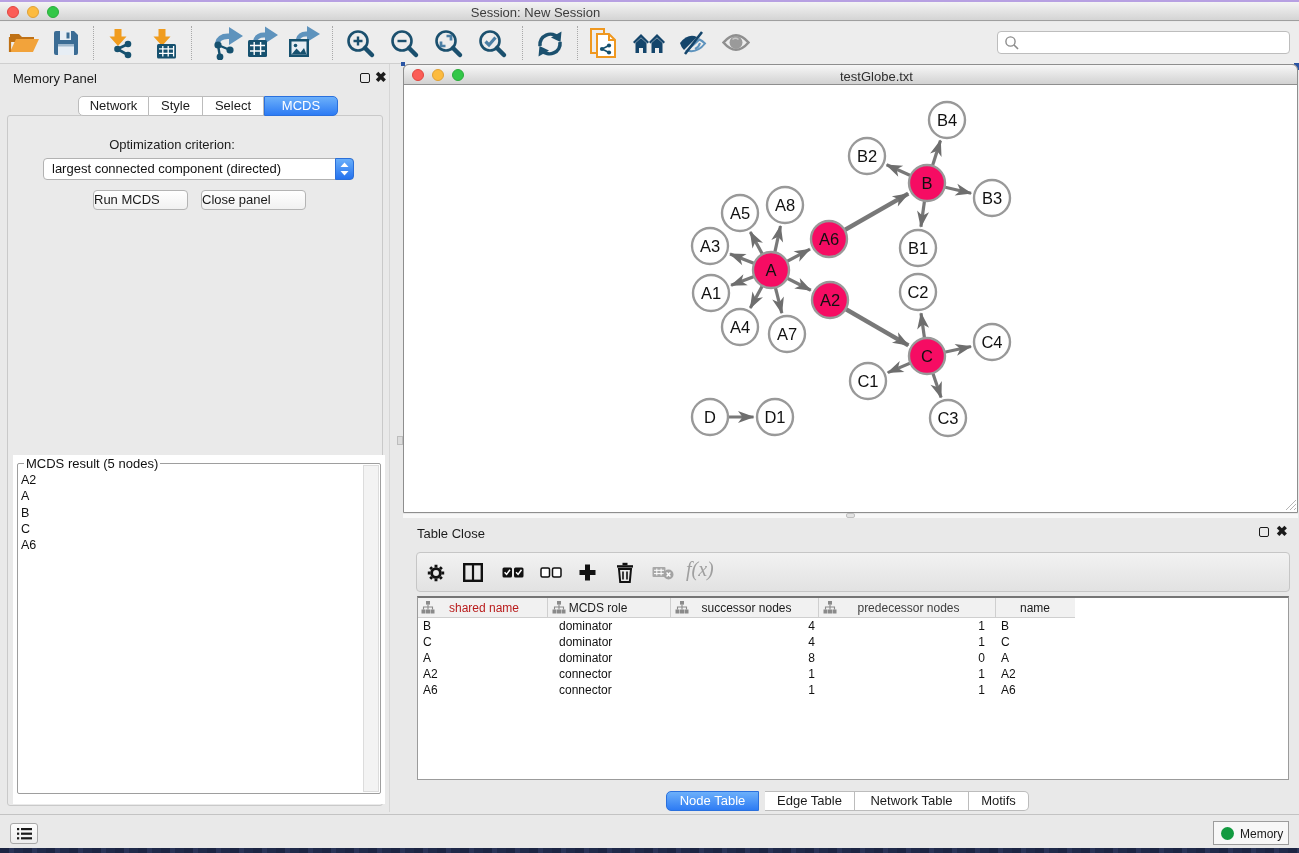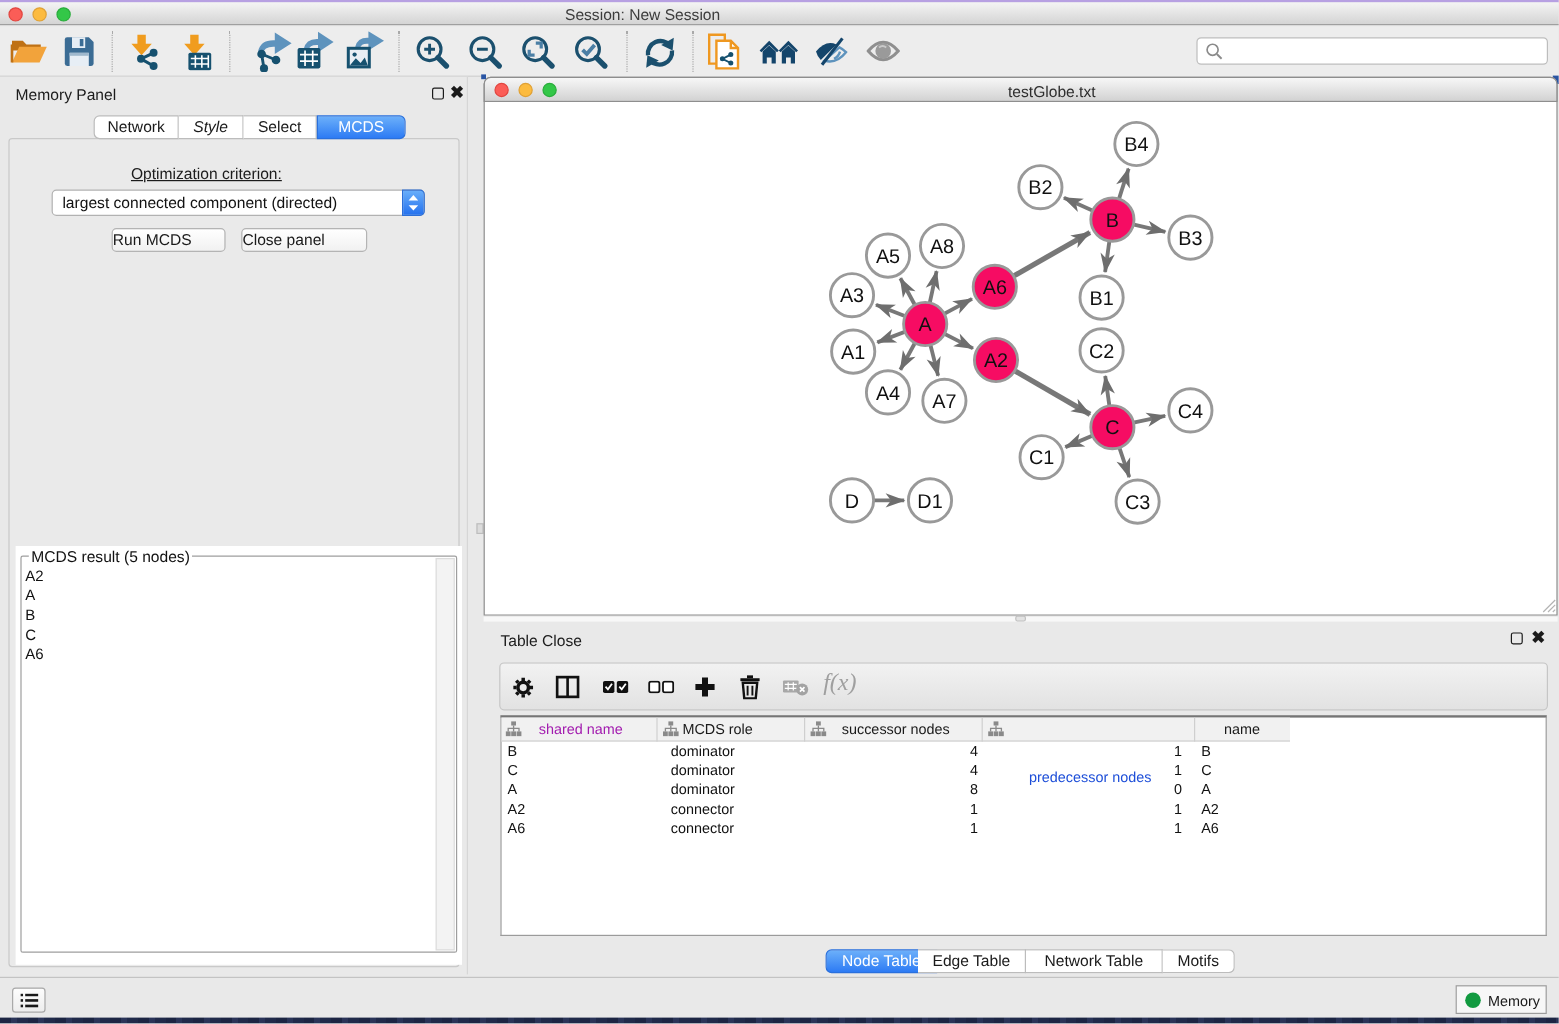--- a/index.html
+++ b/index.html
@@ -146,24 +146,24 @@
 
 <div class="abs" style="left:0;top:63px;width:403px;height:1px;background:#cfcfcf;"></div>
 <div class="abs" style="left:0;top:64px;width:390px;height:748px;background:#e9e9e9;border-right:1px solid #d6d6d6;"></div>
 <div class="abs" style="left:13px;top:71px;font-size:13px;color:#1c1c1c;">Memory Panel</div>
 <div class="abs" style="left:360px;top:73px;width:10px;height:10px;border:1.6px solid #1a1a1a;border-radius:2px;"></div>
 <div class="abs" style="left:375px;top:69px;font-size:14px;font-weight:bold;color:#1a1a1a;">✖</div>
 
 <div class="abs" style="left:7px;top:115px;width:376px;height:691px;background:#eaeaea;border:1px solid #c9c9c9;border-radius:3px;"></div>
 
 <div class="tab" style="left:78px;top:96px;width:71px;border-radius:5px 0 0 5px;">Network</div>
-<div class="tab" style="left:149px;top:96px;width:54px;border-left:none;font-style:italic;">Style</div>
+<div class="tab" style="left:149px;top:96px;width:54px;border-left:none;">Style</div>
 <div class="tab" style="left:203px;top:96px;width:61px;border-left:none;">Select</div>
 <div class="tab tabsel" style="left:264px;top:96px;width:74px;border-radius:0 5px 5px 0;">MCDS</div>
-<div class="abs" style="left:0;top:137px;width:344px;text-align:center;font-size:13px;color:#1c1c1c;text-decoration:underline;">Optimization criterion:</div>
+<div class="abs" style="left:0;top:137px;width:344px;text-align:center;font-size:13px;color:#1c1c1c;">Optimization criterion:</div>
 
 <div class="abs" style="left:43px;top:158px;width:311px;height:22px;background:#fff;border:1px solid #b2b2b2;border-radius:4px;"></div>
 <div class="abs" style="left:52px;top:161px;font-size:13px;color:#111;">largest connected component (directed)</div>
 <div class="abs" style="left:335px;top:158px;width:19px;height:22px;background:linear-gradient(#68aefa,#2572ee);border-radius:0 4px 4px 0;border:1px solid #2b6fd8;"></div>
 <svg class="abs" style="left:337px;top:160px;" width="15" height="18" viewBox="0 0 15 18">
  <path d="M3.5 7 L7.5 2.5 L11.5 7 z" fill="#fff"></path>
  <path d="M3.5 11 L7.5 15.5 L11.5 11 z" fill="#fff"></path>
 </svg>
 
 <div class="btn" style="left:93px;top:190px;width:95px;height:20px;line-height:18px;">Run MCDS</div>
@@ -330,21 +330,21 @@
 <div class="abs" style="left:995px;top:598px;width:1px;height:20px;background:#cfcfcf;"></div>
 <svg class="abs" style="left:421px;top:601px;" width="14" height="13" viewBox="0 0 14 13">
     <g fill="#8a8a8a">
       <rect x="5" y="0" width="4" height="3.6"></rect>
       <rect x="0.5" y="8.5" width="4" height="4"></rect>
       <rect x="5" y="8.5" width="4" height="4"></rect>
       <rect x="9.5" y="8.5" width="4" height="4"></rect>
       <path d="M7 3.6 V6 M2.5 8.5 V6 H11.5 V8.5 M7 6 V8.5" stroke="#8a8a8a" stroke-width="1.1" fill="none"></path>
     </g>
   </svg>
-<div class="abs" style="left:434px;top:601px;width:100px;text-align:center;font-size:12px;color:#a21caf;">shared name</div>
+<div class="abs" style="left:434px;top:601px;width:100px;text-align:center;font-size:12px;color:#b91c1c;">shared name</div>
 <svg class="abs" style="left:552px;top:601px;" width="14" height="13" viewBox="0 0 14 13">
     <g fill="#8a8a8a">
       <rect x="5" y="0" width="4" height="3.6"></rect>
       <rect x="0.5" y="8.5" width="4" height="4"></rect>
       <rect x="5" y="8.5" width="4" height="4"></rect>
       <rect x="9.5" y="8.5" width="4" height="4"></rect>
       <path d="M7 3.6 V6 M2.5 8.5 V6 H11.5 V8.5 M7 6 V8.5" stroke="#8a8a8a" stroke-width="1.1" fill="none"></path>
     </g>
   </svg>
 <div class="abs" style="left:558px;top:601px;width:80px;text-align:center;font-size:12px;color:#1a1a1a;">MCDS role</div>
@@ -360,24 +360,24 @@
 <div class="abs" style="left:689px;top:601px;width:115px;text-align:center;font-size:12px;color:#1a1a1a;">successor nodes</div>
 <svg class="abs" style="left:823px;top:601px;" width="14" height="13" viewBox="0 0 14 13">
     <g fill="#8a8a8a">
       <rect x="5" y="0" width="4" height="3.6"></rect>
       <rect x="0.5" y="8.5" width="4" height="4"></rect>
       <rect x="5" y="8.5" width="4" height="4"></rect>
       <rect x="9.5" y="8.5" width="4" height="4"></rect>
       <path d="M7 3.6 V6 M2.5 8.5 V6 H11.5 V8.5 M7 6 V8.5" stroke="#8a8a8a" stroke-width="1.1" fill="none"></path>
     </g>
   </svg>
-<div class="abs" style="left:841px;top:601px;width:135px;text-align:center;font-size:12px;color:#1d4ed8;margin-top:40px;">predecessor nodes</div>
+<div class="abs" style="left:841px;top:601px;width:135px;text-align:center;font-size:12px;color:#404040;">predecessor nodes</div>
 <div class="abs" style="left:995px;top:601px;width:80px;text-align:center;font-size:12px;color:#1a1a1a;">name</div>
 <div class="abs" style="left:423px;top:618px;font-size:12px;color:#111;line-height:16px;">B<br>C<br>A<br>A2<br>A6</div>
 <div class="abs" style="left:559px;top:618px;font-size:12px;color:#111;line-height:16px;">dominator<br>dominator<br>dominator<br>connector<br>connector</div>
 <div class="abs" style="left:715px;top:618px;width:100px;text-align:right;font-size:12px;color:#111;line-height:16px;">4<br>4<br>8<br>1<br>1</div>
 <div class="abs" style="left:885px;top:618px;width:100px;text-align:right;font-size:12px;color:#111;line-height:16px;">1<br>1<br>0<br>1<br>1</div>
 <div class="abs" style="left:1001px;top:618px;font-size:12px;color:#111;line-height:16px;">B<br>C<br>A<br>A2<br>A6</div>
 
-<div class="tab tabsel" style="left:688px;top:791px;width:93px;border-radius:5px 0 0 5px;">Node Table</div>
+<div class="tab tabsel" style="left:666px;top:791px;width:93px;border-radius:5px 0 0 5px;">Node Table</div>
 <div class="tab" style="left:765px;top:791px;width:90px;border-left:none;">Edge Table</div>
 <div class="tab" style="left:855px;top:791px;width:114px;border-left:none;">Network Table</div>
 <div class="tab" style="left:969px;top:791px;width:60px;border-left:none;border-radius:0 5px 5px 0;">Motifs</div>
 
 </body></html>

